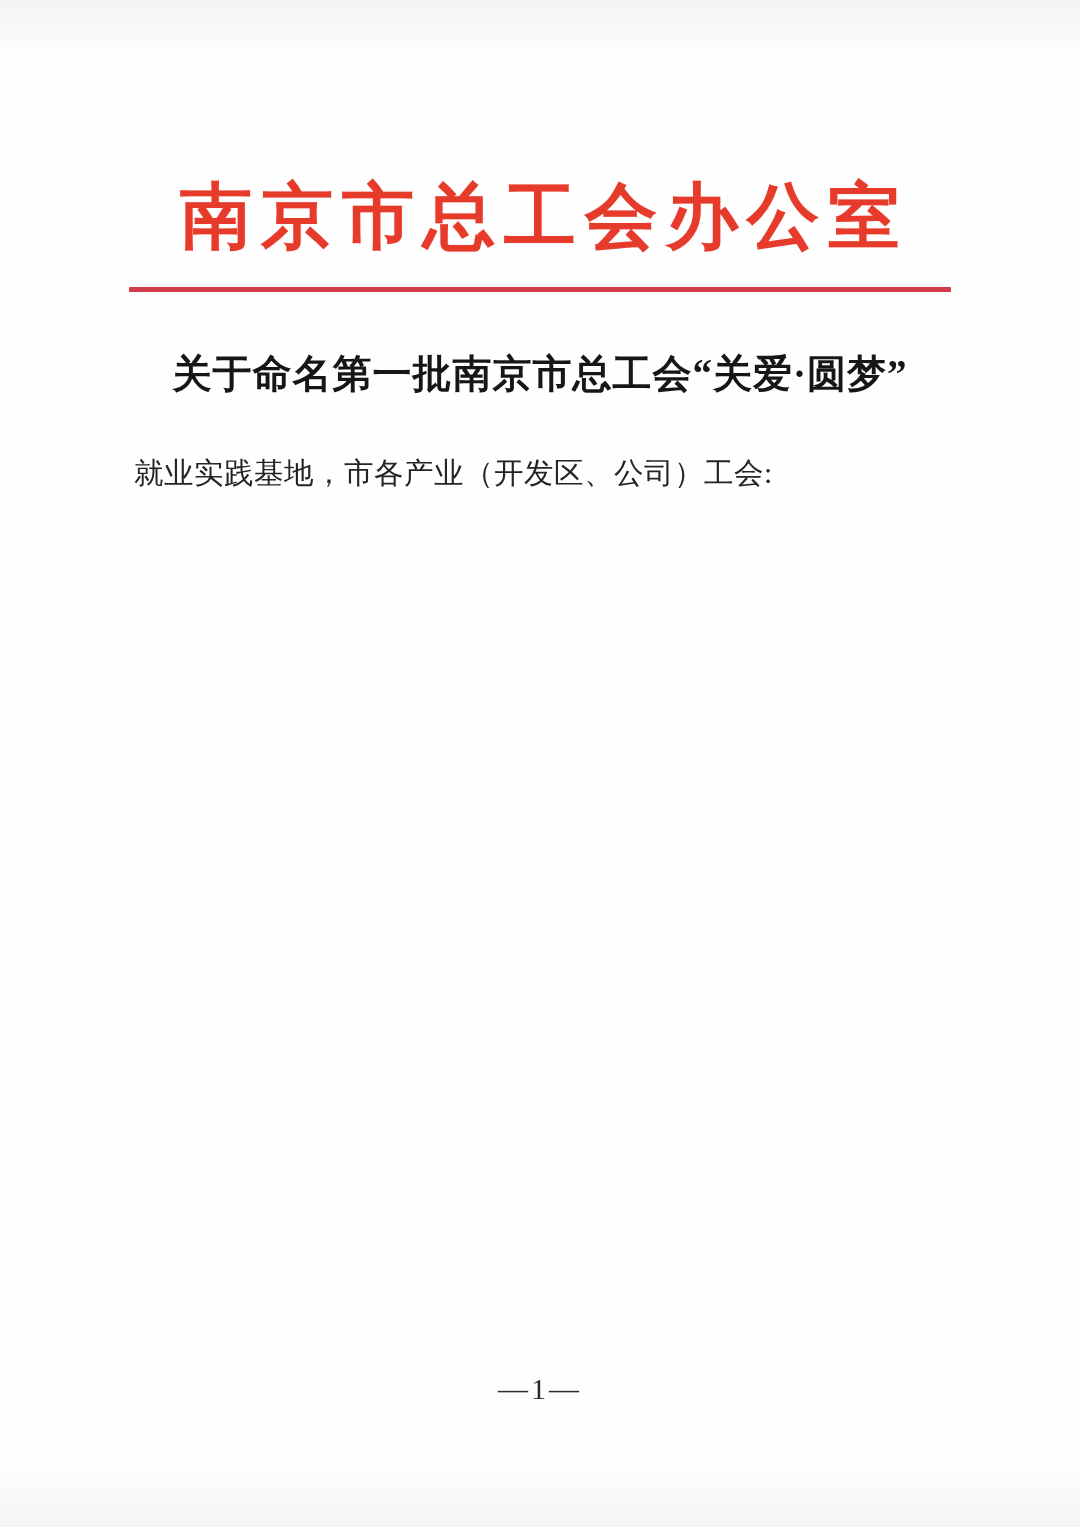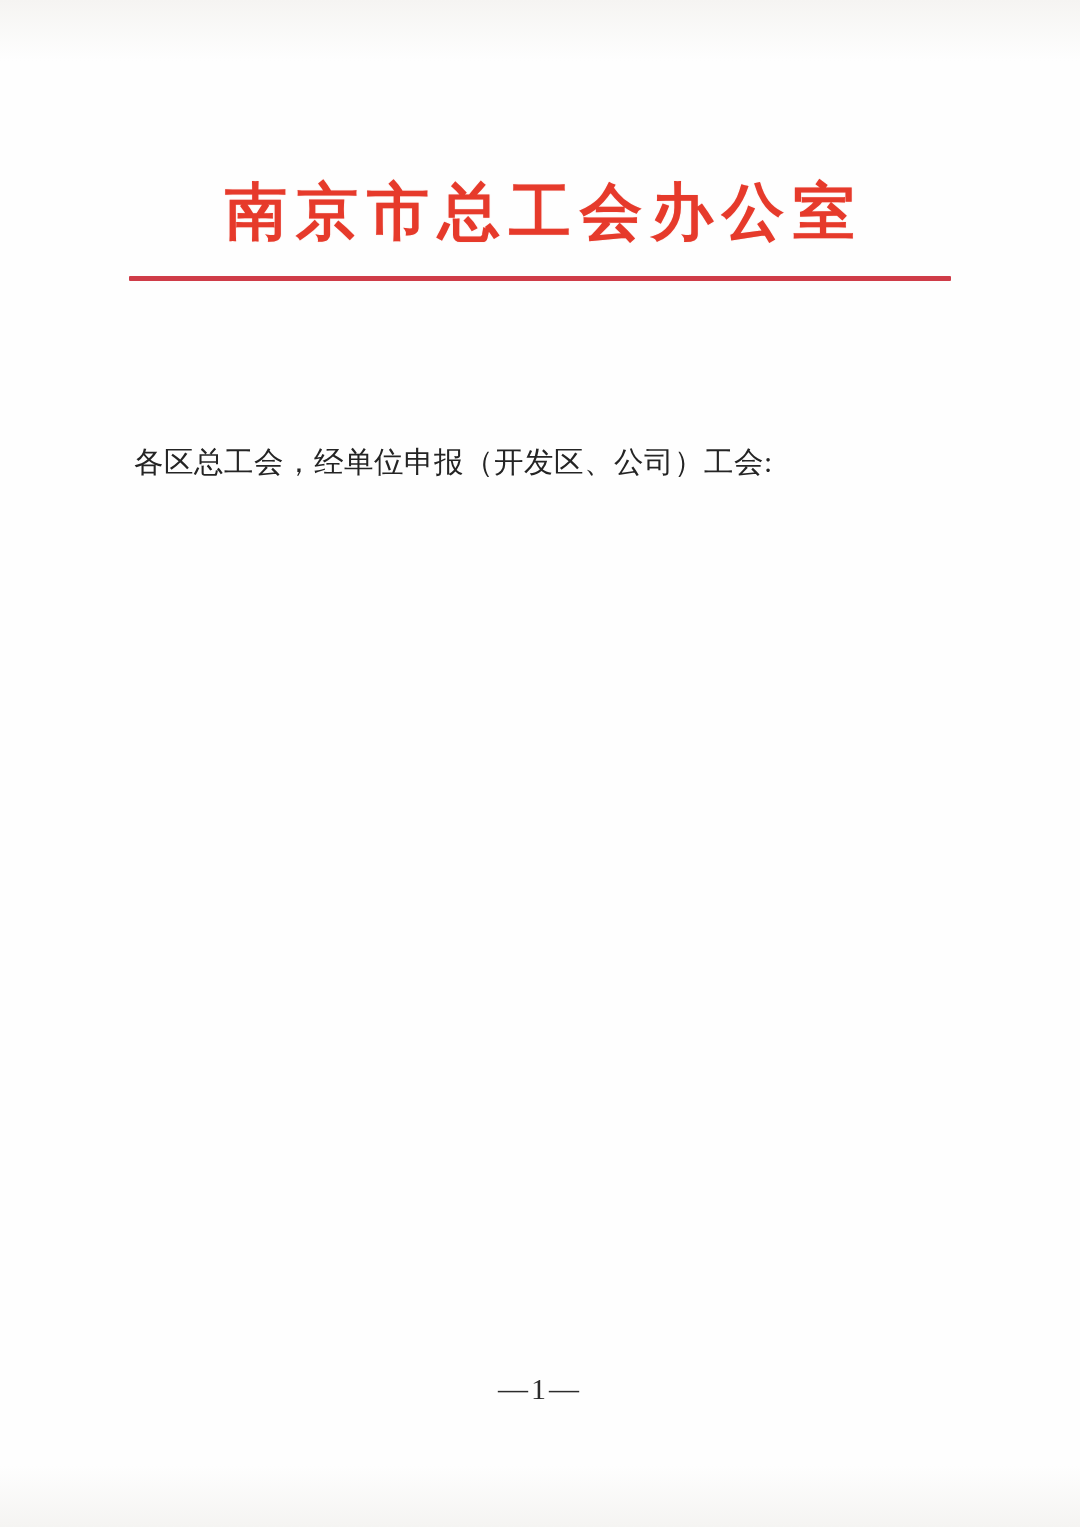--- a/index.html
+++ b/index.html
@@ -17,21 +17,21 @@
     overflow: hidden;
     color: #222;
   }
   
   .letterhead {
     padding-top: 178px;
     text-align: center;
   }
   .org-name {
     display: inline-block;
-    font-size: 62px;
+    font-size: 72px;
     font-weight: 700;
     color: #e63a2b;
     letter-spacing: 9px;
     margin-right: -9px; 
     line-height: 1.1;
     white-space: nowrap;
     text-shadow: 0 0 1px rgba(230, 58, 43, 0.35);
   }
   .red-line {
     width: 822px;
@@ -85,22 +85,22 @@
 <body>
 
 <div class="page">
 
   <div class="letterhead">
     <div class="org-name">南京市总工会办公室</div>
     <div class="red-line"></div>
   </div>
 
   <div class="doc-title">
-    <br>
+    <span>关于命名第一批南京市总工会“关爱·圆梦”</span><br>
   </div>
 
   <div class="doc-body">
-    <p>各区总工会，经单位申报（开发区、公司）工会:</p>
+    <p>就业实践基地，市各产业（开发区、公司）工会:</p>
   </div>
 
   <div class="page-footer">—1—</div>
 
 </div>
 
 </body></html>

